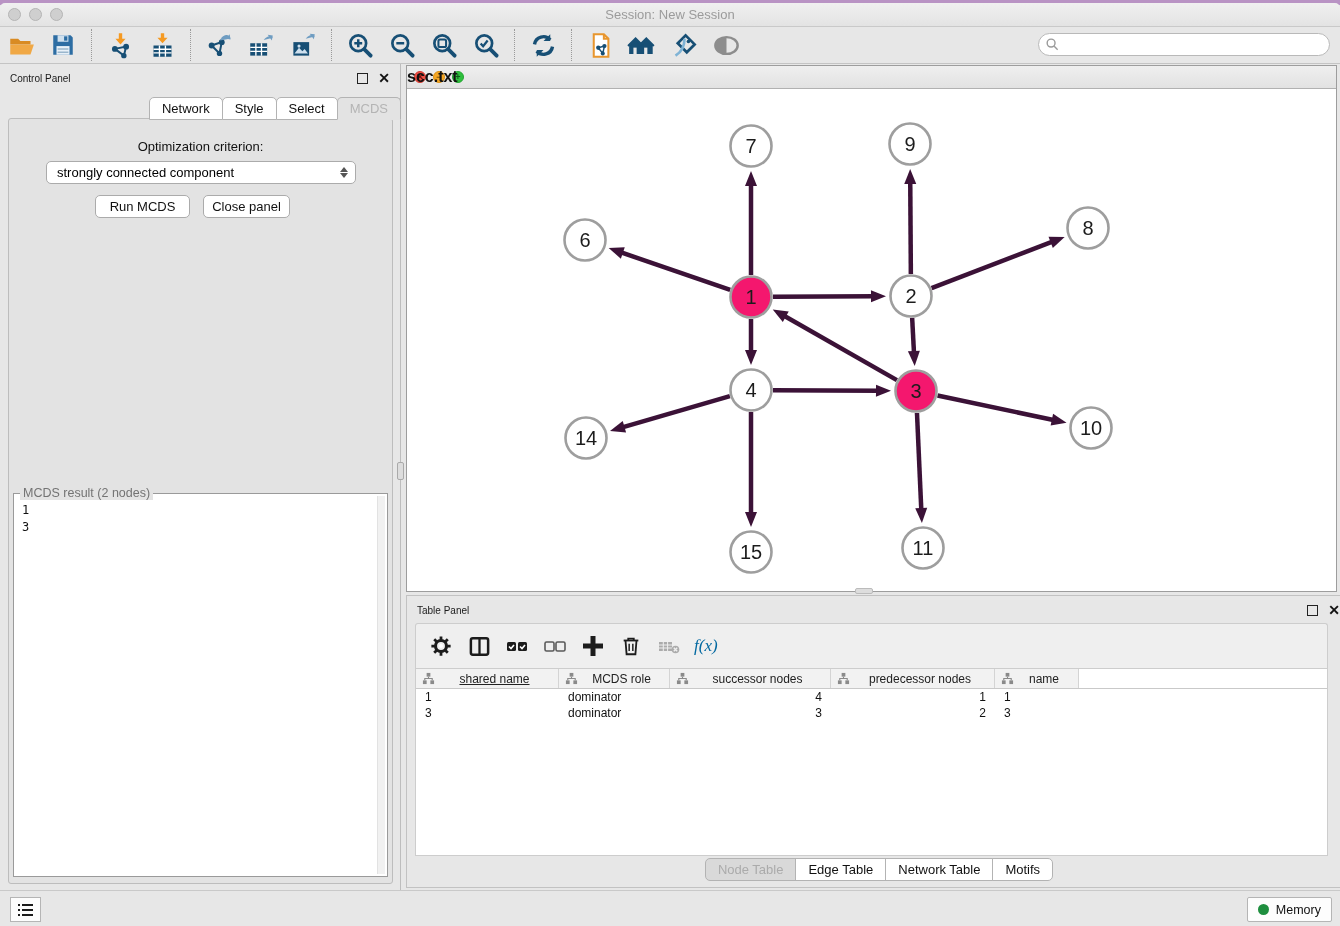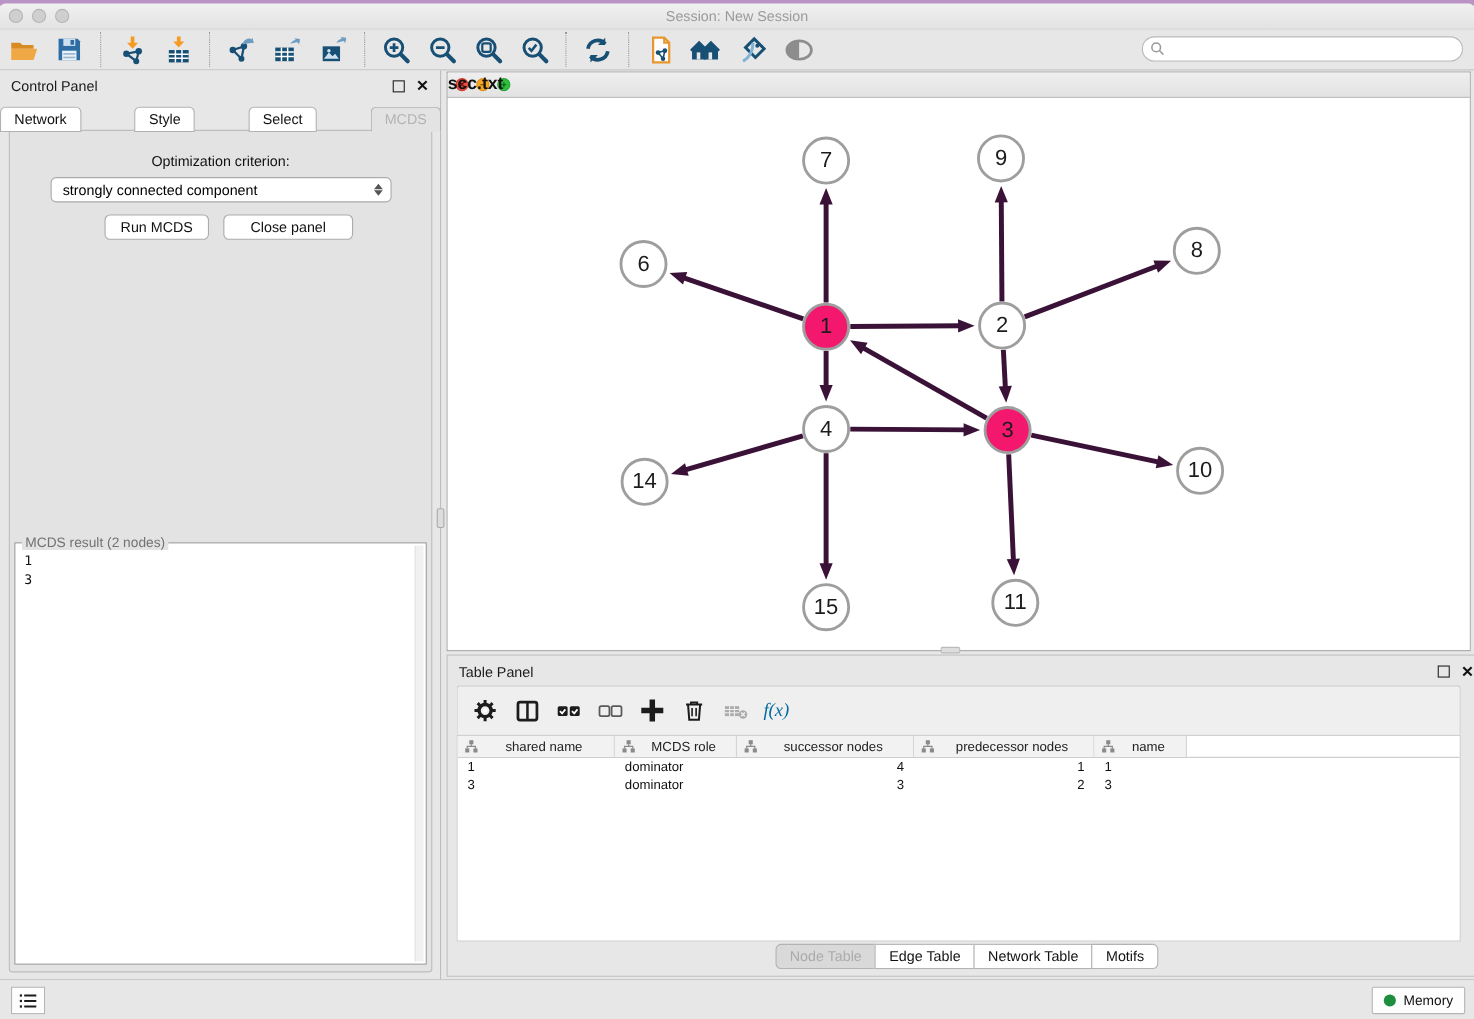--- a/index.html
+++ b/index.html
@@ -21,41 +21,41 @@
     margin:0 6px; cursor:default; }
   .tsep { width:1px; height:32px; border-left:1px dotted #9a9a9a; margin:0 7px; }
   #search-wrap { position:absolute; right:10px; top:6px; width:292px; height:23px;
     background:#fff; border:1px solid #b9b9b9; border-radius:12px; display:flex; align-items:center; padding-left:6px; }
   #search-wrap input { border:none; outline:none; flex:1; font-size:12px; background:transparent; height:18px; }
 
   
   #control-panel { position:absolute; left:0; top:64px; width:401px; height:826px; background:#e7e7e7;
     border-right:1px solid #bdbdbd; }
   .panel-head { height:28px; display:flex; align-items:center; padding:0 10px; }
-  .panel-title { font-size:13px; color:#1a1a1a; }
+  .panel-title { font-size:10px; color:#1a1a1a; }
   .panel-head .spacer { flex:1; }
   .float-btn { width:11px; height:11px; border:1.5px solid #222; margin-right:10px; }
   .close-x { font-size:14px; font-weight:bold; color:#111; line-height:1; }
-  #cp-tabs { position:absolute; left:0; top:33px; width:100%; display:flex; justify-content:space-between; }
+  #cp-tabs { position:absolute; left:0; top:33px; width:100%; display:flex; justify-content:flex-end; }
   .cp-tab { font-size:13px; padding:3px 12px; border:1px solid #b3b3b3; background:#fff; color:#111;
     border-radius:5px 5px 0 0; margin-right:-1px; position:relative; z-index:1; }
   .cp-tab.sel { background:#e3e3e3; color:#b4b4b4; border-bottom:1px solid #e3e3e3; z-index:2; }
   #cp-pane { position:absolute; left:8px; top:54px; width:385px; height:766px;
     border:1px solid #bdbdbd; background:#e3e3e3; border-radius:3px; }
   #criterion-label { position:absolute; left:0; top:20px; width:100%; text-align:center; font-size:13px; color:#111; }
   #criterion-select { position:absolute; left:37px; top:42px; width:310px; height:23px; background:#fff;
     border:1px solid #ababab; border-radius:5px; display:flex; align-items:center; font-size:13px; padding-left:10px; }
   .stepper { margin-left:auto; margin-right:7px; display:flex; flex-direction:column; align-items:center; gap:1px; }
   .stepper i { display:block; width:0; height:0; border-left:4px solid transparent; border-right:4px solid transparent; }
   .stepper .up { border-bottom:5px solid #555; }
   .stepper .dn { border-top:5px solid #555; }
   .cp-btn { position:absolute; top:76px; height:23px; background:#fff; border:1px solid #ababab;
     border-radius:5px; font-size:13px; color:#111; display:flex; align-items:center; justify-content:center; }
   #run-btn { left:86px; width:95px; }
-  #close-panel-btn { left:194px; width:118px; }
+  #close-panel-btn { left:194px; width:87px; }
   #mcds-result { position:absolute; left:4px; top:374px; width:375px; height:384px;
     border:1px solid #9a9a9a; background:#fff; }
   #mcds-result-title { position:absolute; left:6px; top:-8px; background:#e3e3e3; padding:0 3px;
     font-size:12.5px; color:#737373; }
   #mcds-result-text { position:absolute; left:2px; top:4px; right:12px; bottom:2px;
     font-family:"DejaVu Sans Mono", monospace; font-size:12px; line-height:17px; color:#111; padding:4px 6px; overflow:hidden; }
   #mcds-scroll { position:absolute; right:2px; top:2px; width:8px; bottom:2px; background:#f1f1f1; border-left:1px solid #e2e2e2; }
 
   
   .vgrip { position:absolute; left:397px; top:462px; width:7px; height:18px; background:#ddd;
@@ -441,21 +441,21 @@
           <rect x="2" y="8" width="13" height="9" fill="#ababab"></rect>
           <path d="M2 11h13M2 14h13M6.3 8v9M10.6 8v9" stroke="#efefef" stroke-width="1"></path>
           <circle cx="18.5" cy="15.5" r="3.8" fill="#ababab"></circle>
           <path d="M16.8 13.8l3.4 3.4M20.2 13.8l-3.4 3.4" stroke="#efefef" stroke-width="1.4"></path>
         </svg>
     </span>
     <span id="fx-label">f(x)</span>
   </div>
   <div id="tp-table">
     <div id="tp-header">
-        <div class="th" style="width: 143px;">
+        <div class="th" style="width: 143px; text-decoration: underline;">
           <svg width="13" height="13" viewBox="0 0 14 14" style="margin:0 0 0 6px;flex:none">
             <rect x="5" y="1" width="4" height="4" fill="#8a8a8a"></rect>
             <rect x="1" y="9" width="4" height="4" fill="#8a8a8a"></rect>
             <rect x="9" y="9" width="4" height="4" fill="#8a8a8a"></rect>
             <path d="M7 5v2M3 9V7h8v2" stroke="#8a8a8a" fill="none" stroke-width="1.2"></path>
           </svg>
           <span class="hlabel">shared name</span>
         </div>
         <div class="th" style="width: 111px;">
           <svg width="13" height="13" viewBox="0 0 14 14" style="margin:0 0 0 6px;flex:none">

